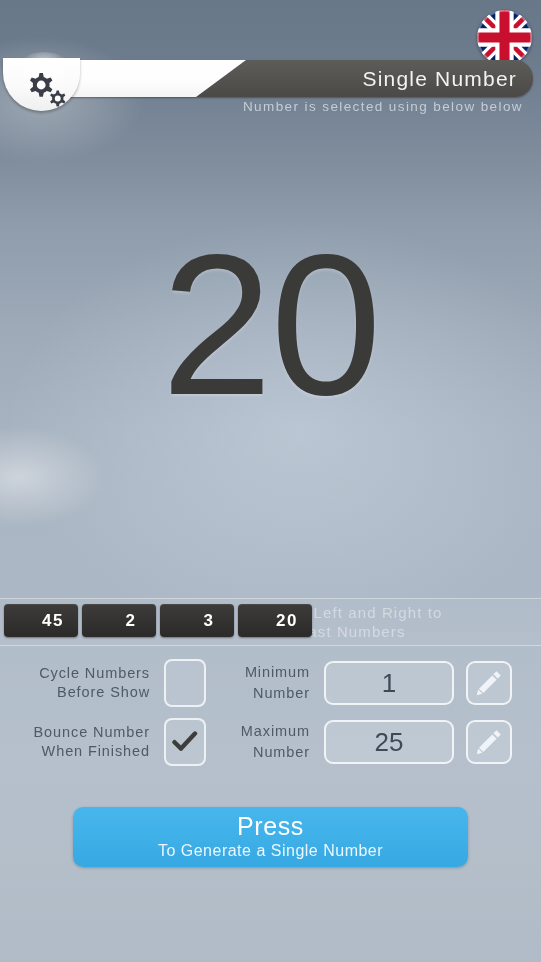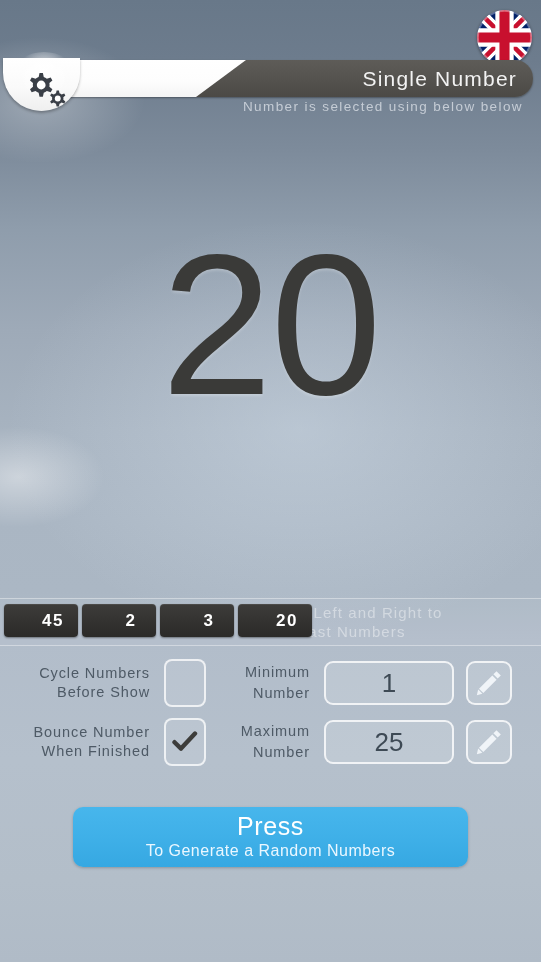--- a/index.html
+++ b/index.html
@@ -363,16 +363,16 @@
               <path d="M4.2,21.6 l4.2,4.2 l-5.6,1.4 z"></path>
             </g>
           </svg>
         </span>
       </div>
     </div>
   </div>
 
   <div class="press-btn">
     <div class="press-main">Press</div>
-    <div class="press-sub">To Generate a Random Numbers</div>
+    <div class="press-sub">To Generate a Single Number</div>
   </div>
 
 </div>
 
 </body></html>

